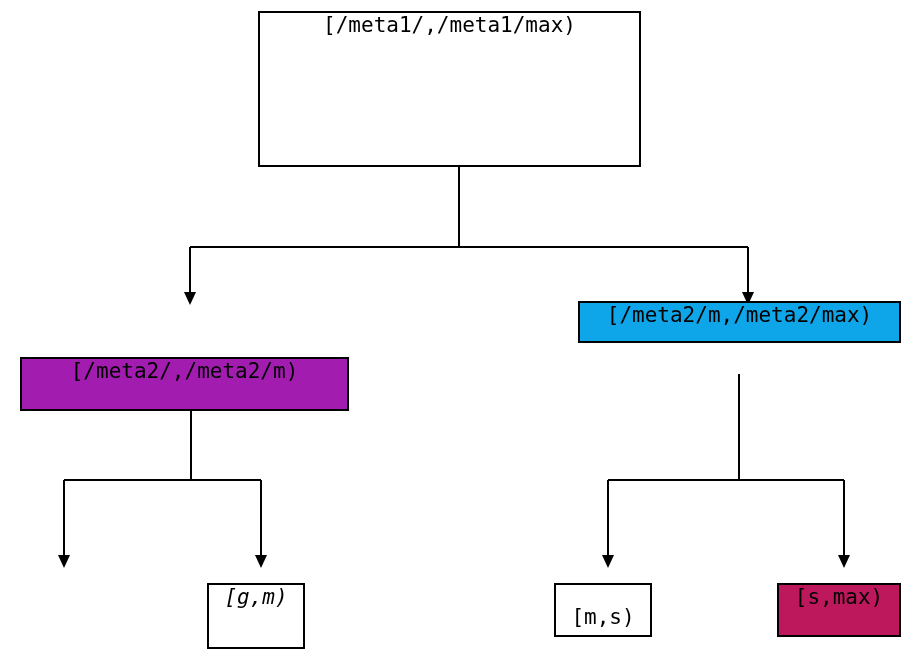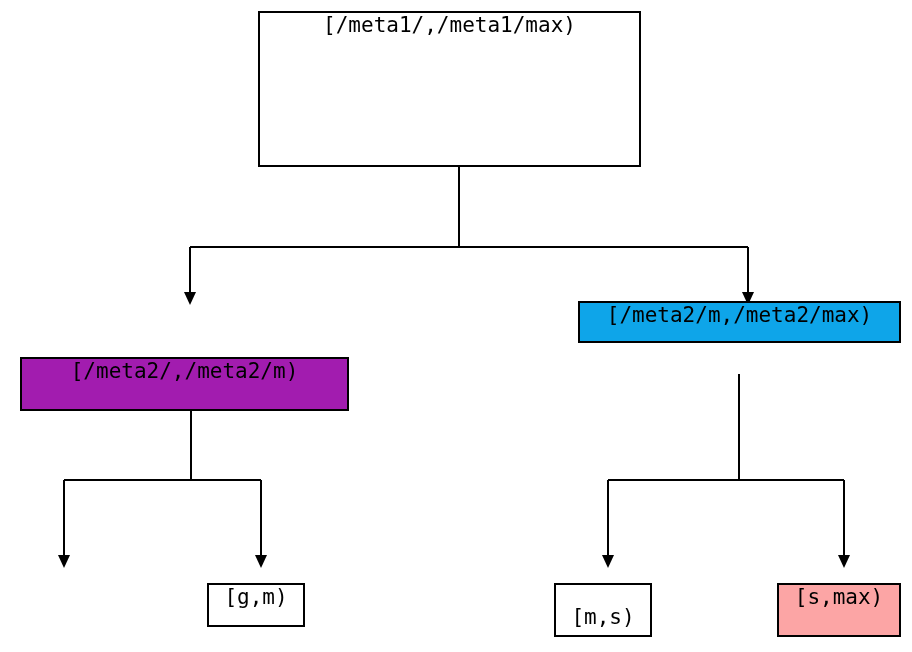--- a/index.html
+++ b/index.html
@@ -96,25 +96,25 @@
 
   <div class="tree-node level-mid" id="node-mid_left" style="left: 20px; top: 320px; width: 329px; height: 54px; border-color: rgb(0, 0, 0); background: #a21caf; margin-top: 37px;">
     <span class="node-label" style="color: rgb(0, 0, 0);">[/meta2/,/meta2/m)</span>
   </div>
 
   <div class="tree-node level-mid" id="node-mid_right" style="left: 578px; top: 301px; width: 323px; height: 42px; border-color: rgb(0, 0, 0); background: #0ea5e9;">
     <span class="node-label" style="color: rgb(0, 0, 0);">[/meta2/m,/meta2/max)</span>
   </div>
 
 
-  <div class="tree-node level-leaf" id="node-leaf_2" style="left: 207px; top: 583px; width: 98px; height: 44px; border-color: rgb(0, 0, 0); background: rgb(255, 255, 255);">
+  <div class="tree-node level-leaf" id="node-leaf_2" style="left: 207px; top: 583px; width: 98px; height: 66px; border-color: rgb(0, 0, 0); background: rgb(255, 255, 255); font-style: italic;">
     <span class="node-label" style="color: rgb(0, 0, 0);">[g,m)</span>
   </div>
 
   <div class="tree-node level-leaf" id="node-leaf_3" style="left: 554px; top: 583px; width: 98px; height: 54px; border-color: rgb(0, 0, 0); background: rgb(255, 255, 255);">
     <span class="node-label" style="color: rgb(0, 0, 0); margin-top: 20px;">[m,s)</span>
   </div>
 
-  <div class="tree-node level-leaf" id="node-leaf_4" style="left: 777px; top: 583px; width: 124px; height: 54px; border-color: rgb(0, 0, 0); background: #fca5a5;">
+  <div class="tree-node level-leaf" id="node-leaf_4" style="left: 777px; top: 583px; width: 124px; height: 54px; border-color: rgb(0, 0, 0); background: #be185d;">
     <span class="node-label" style="color: rgb(0, 0, 0);">[s,max)</span>
   </div>
 
 </div>
 
 </body></html>

